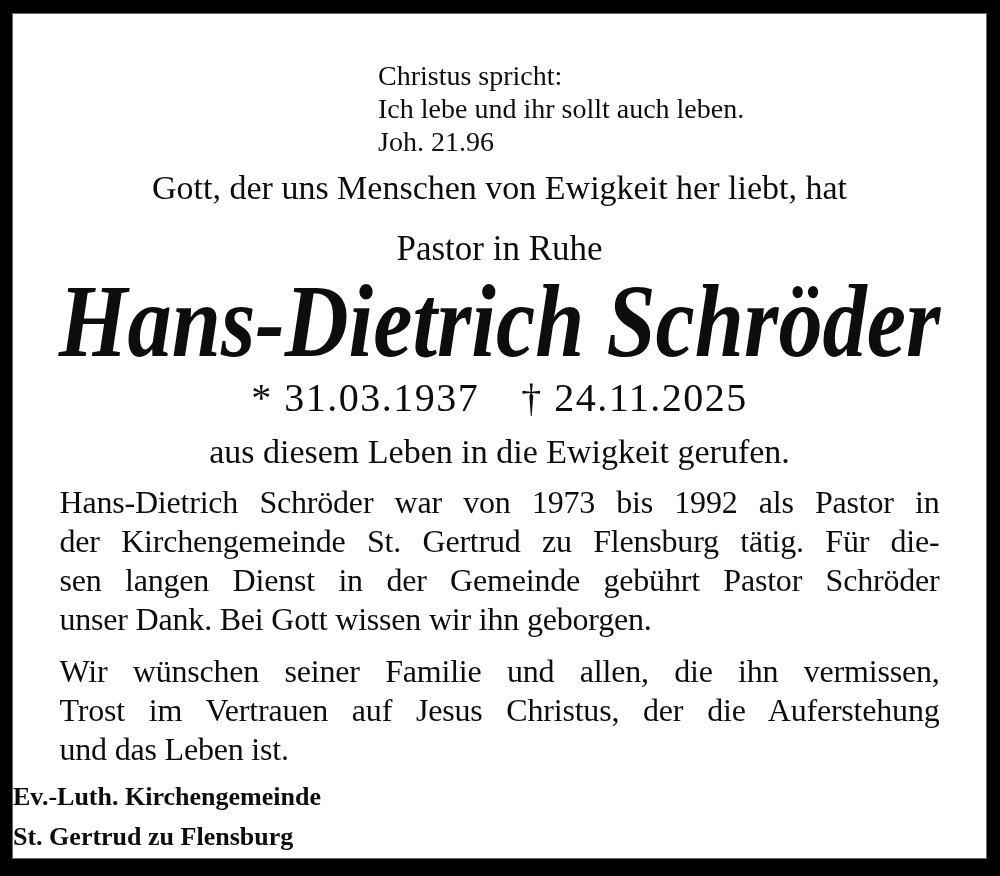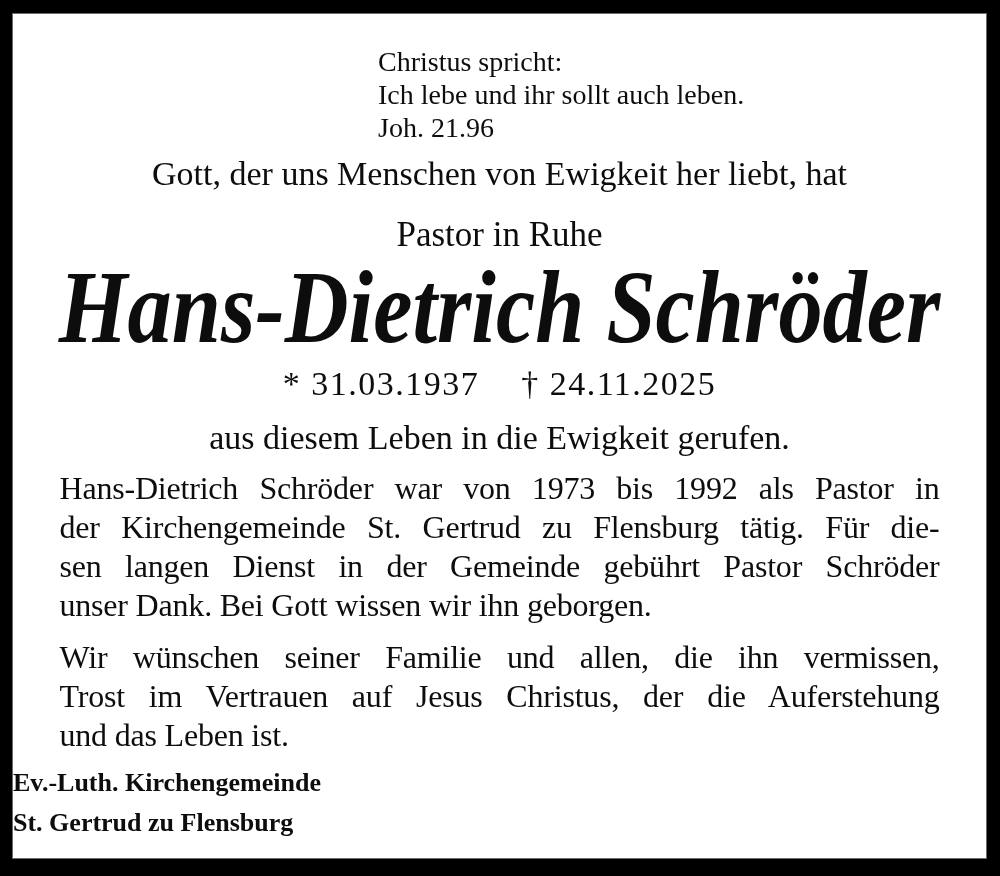--- a/index.html
+++ b/index.html
@@ -20,21 +20,21 @@
     top: 13px;
     width: 975px;
     height: 846px;
     box-sizing: border-box;
     background: #ffffff;
     border: 1px solid #6b6b6b;
     color: #0d0d0d;
     overflow: visible;
   }
   .quote {
-    padding-top: 31px;
+    padding-top: 45px;
     padding-left: 365px;
     font-size: 28px;
     line-height: 33px;
     font-family: Liberation Serif, serif;
   }
   .intro {
     margin-top: 9px;
     font-size: 34px;
     line-height: 42px;
     text-align: center;
@@ -59,21 +59,21 @@
     white-space: nowrap;
     display: inline-block;
     transform: scaleX(0.85);
     transform-origin: center;
   }
   .dates {
     margin-top: 5px;
     display: flex;
     justify-content: center;
     gap: 42px;
-    font-size: 34px;
+    font-size: 40px;
     line-height: 40px;
     letter-spacing: 1.5px;
   }
   .called {
     margin-top: 13px;
     font-size: 34px;
     line-height: 42px;
     text-align: center;
   }
   .para {

